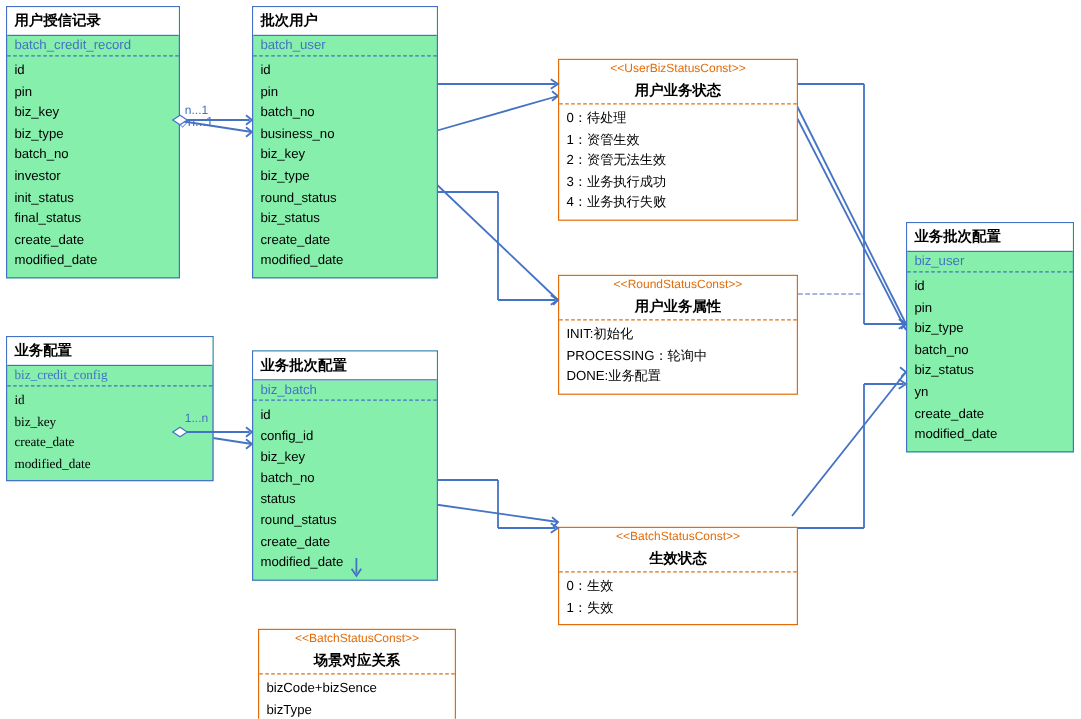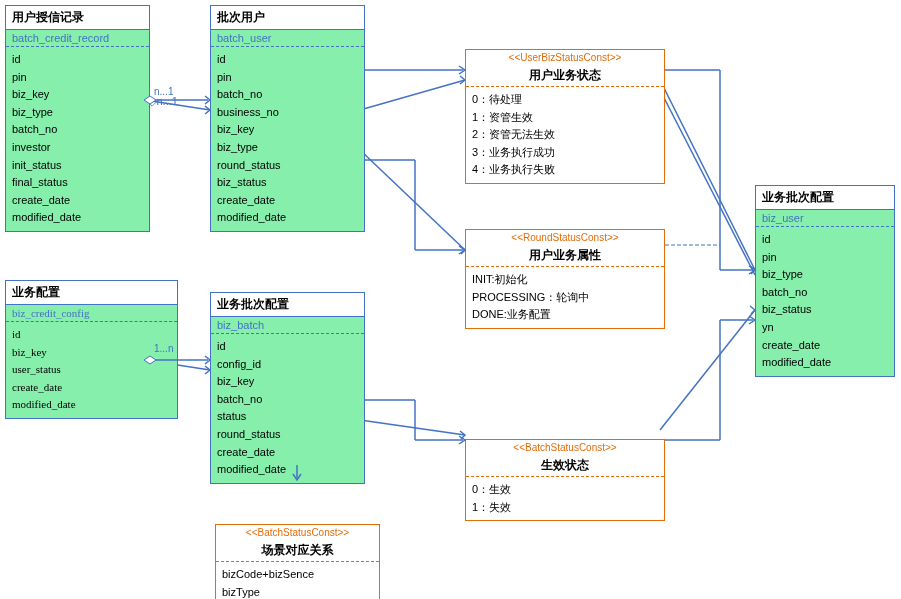--- a/index.html
+++ b/index.html
@@ -162,21 +162,20 @@
       <div>modified_date</div>
     </div>
   </div>
 
   <div class="entity-box" style="left:5px;top:280px;width:173px;font-family:Liberation Serif, serif;">
     <div class="entity-header">业务配置</div>
     <div class="entity-subheader">biz_credit_config</div>
     <div class="entity-fields">
       <div>id</div>
       <div>biz_key</div>
-      <div>user_status</div>
       <div>create_date</div>
       <div>modified_date</div>
     </div>
   </div>
 
   <div class="entity-box" style="left:210px;top:292px;width:155px;">
     <div class="entity-header">业务批次配置</div>
     <div class="entity-subheader">biz_batch</div>
     <div class="entity-fields">
       <div>id</div>

